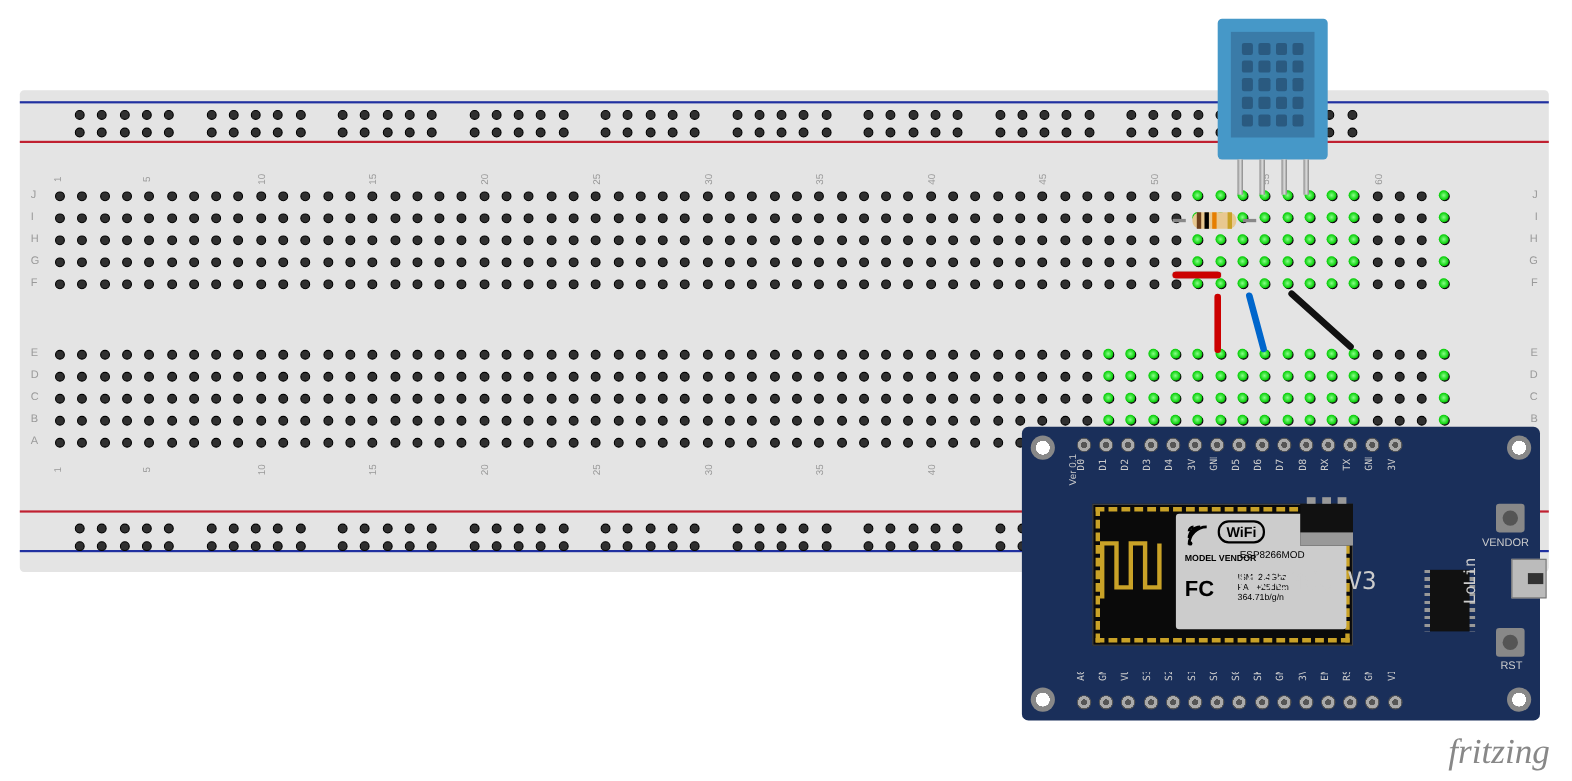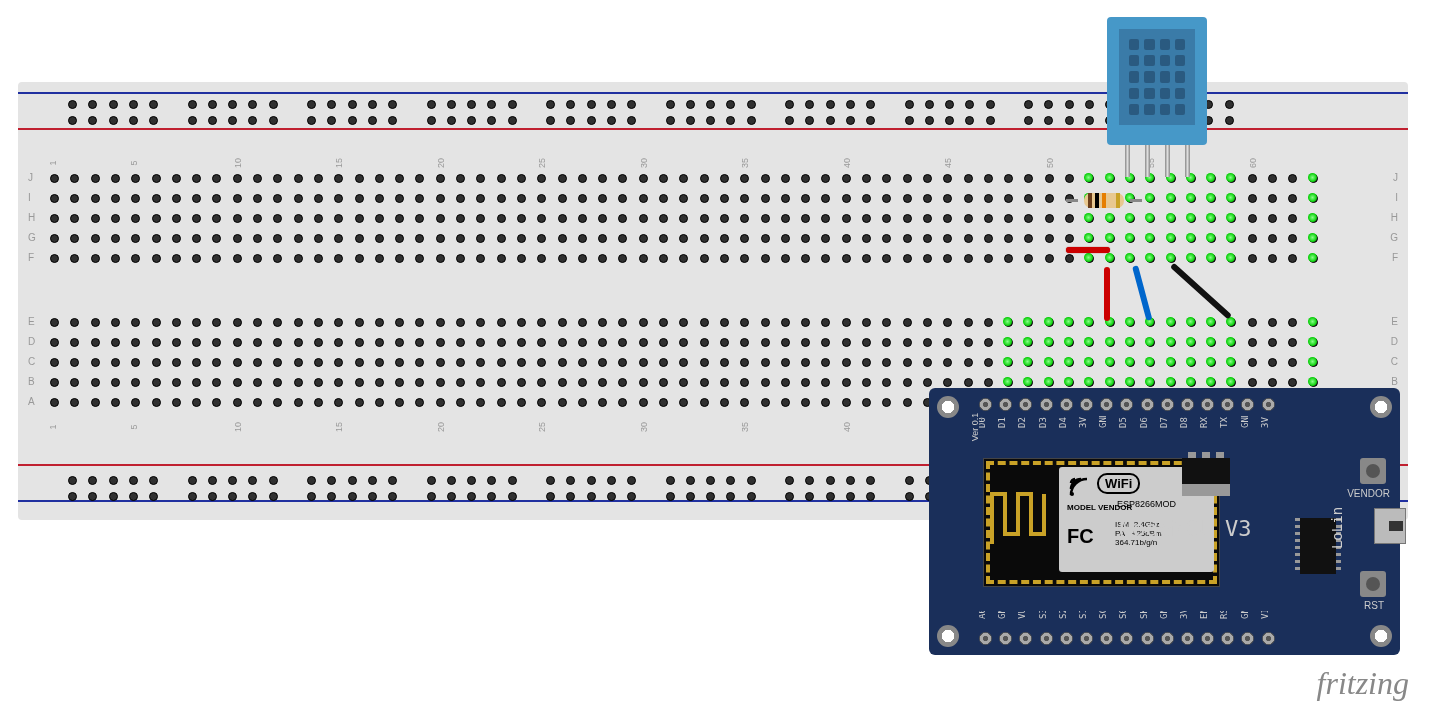--- a/index.html
+++ b/index.html
@@ -7,21 +7,21 @@
 .rail { position:absolute; left:0; width:100%; height:2px;}
 .rail.blue { background:#2030a0;}
 .rail.red { background:#c02030;}
 .hole { width:7px; height:7px; background:#303030; border-radius:50%; border:1px solid #000;}
 .label { position:absolute; font-size:10px; color:#999;}
 .nodemcu { position:absolute; left:929px; top:388px; width:471px; height:267px; background:#1a2f5a; border-radius:6px;}
 .mount { position:absolute; width:22px; height:22px; background:radial-gradient(circle,#fff 0%,#fff 40%,#888 41%,#888 100%); border-radius:50%;}
 .pin-row { position:absolute; display:flex; gap:7.2px;}
 .pin { width:13px; height:13px; background:radial-gradient(circle,#555 0%,#555 30%,#aaa 31%,#aaa 60%,#555 61%); border-radius:50%;}
 .pin-label { font-size:9px; fill:#ccc; font-family:monospace;}
-.esp { position:absolute; left:54px; top:70px; width:235px; height:127px; background:#0a0a0a; border:1px solid #444;}
+.esp { position:absolute; left:64px; top:70px; width:235px; height:127px; background:#0a0a0a; border:1px solid #444;}
 .shield { position:absolute; left:75px; top:8px; width:155px; height:105px; background:#ccc; border-radius:3px;}
 .dht { position:absolute; left:1107px; top:17px; width:100px; height:128px; background:#4698c8; border-radius:4px;}
 .dht-inner { position:absolute; left:12px; top:12px; width:76px; height:96px; background:#3a7ba8;}
 .dht-grid { position:absolute; display:grid; grid-template-columns:repeat(4,1fr); grid-template-rows:repeat(5,1fr); gap:5px; left:10px; top:10px; width:56px; height:76px;}
 .dht-hole { background:#2a5a80; border-radius:2px;}
 .dht-leg { position:absolute; width:5px; height:32px; background:linear-gradient(to right,#888,#ddd,#888);}
 .resistor { position:absolute; left:1072px; top:193px; width:64px; height:15px;}
 .res-lead { position:absolute; top:6px; width:12px; height:3px; background:#888;}
 .res-body { position:absolute; left:12px; width:40px; height:15px; background:#e8c890; border-radius:7px;}
 .band { position:absolute; width:4px; height:15px;}

